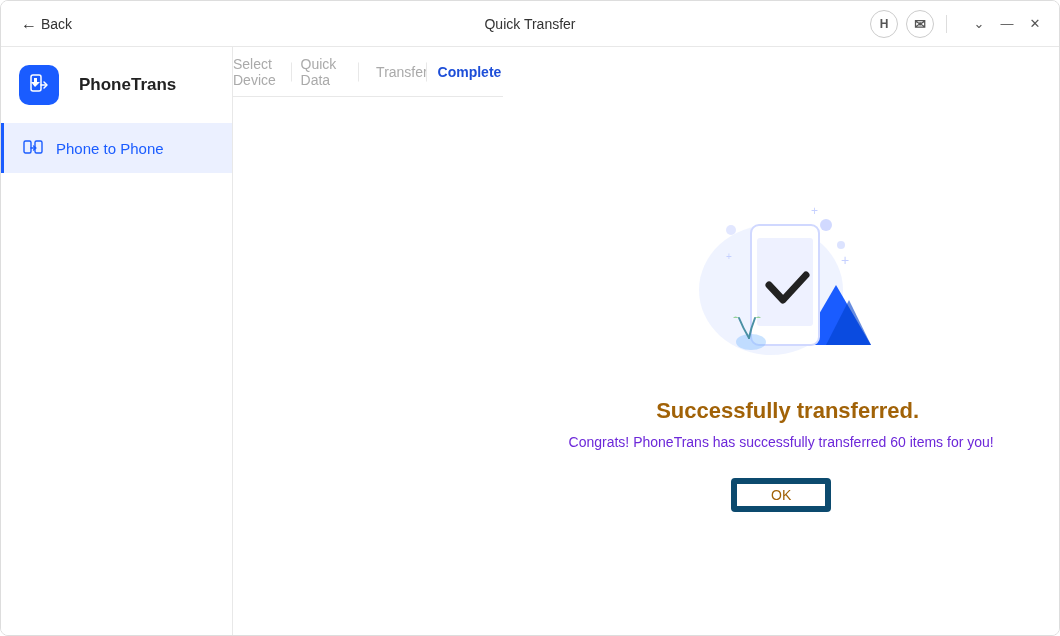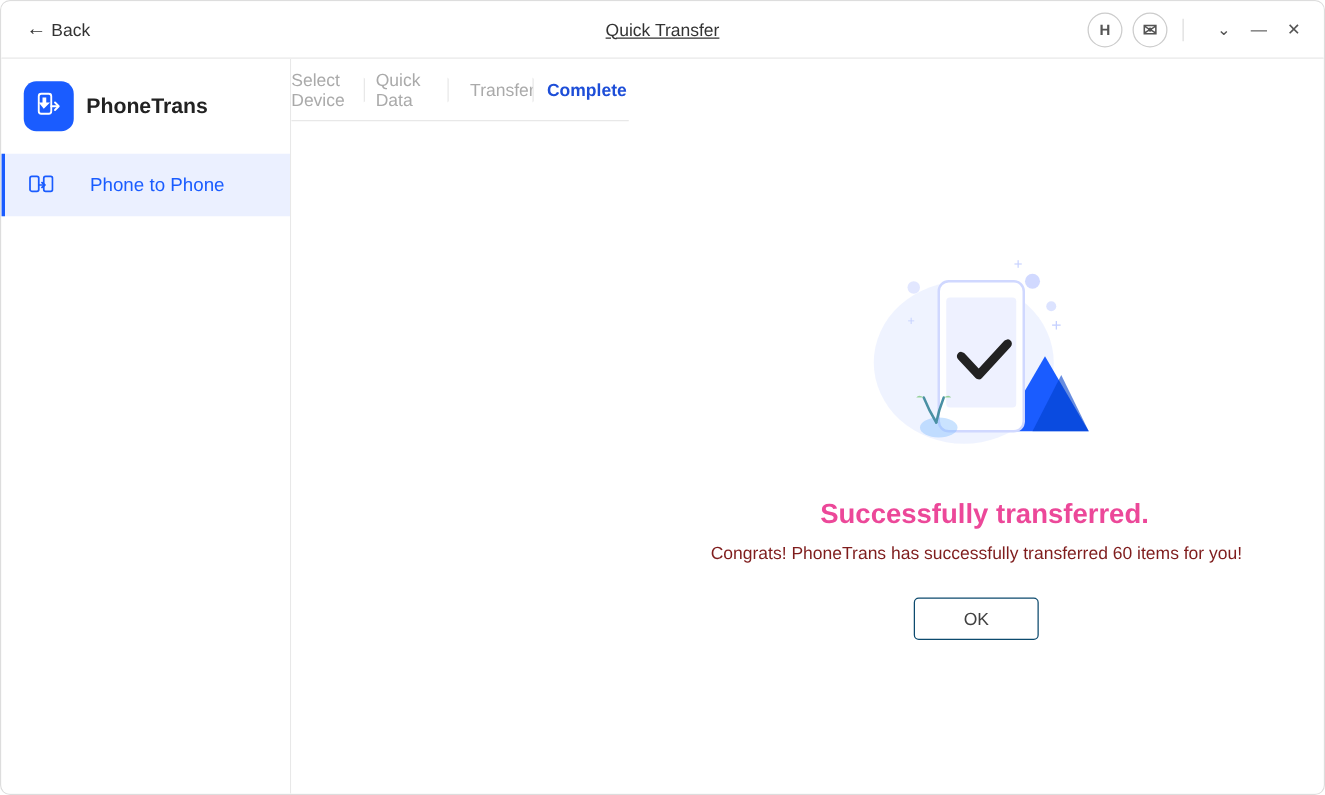--- a/index.html
+++ b/index.html
@@ -44,21 +44,20 @@
     .back-arrow {
       font-size: 16px;
     }
     .title-bar-center {
       position: absolute;
       left: 50%;
       transform: translateX(-50%);
       font-size: 14px;
       font-weight: 500;
       color: #333;
-      text-decoration: underline;
     }
     .title-bar-right {
       display: flex;
       align-items: center;
       gap: 8px;
     }
     .icon-btn {
       width: 28px;
       height: 28px;
       border-radius: 50%;
@@ -108,21 +107,21 @@
       background: #fff;
       border-right: 1px solid #e8e8e8;
       display: flex;
       flex-direction: column;
       padding-top: 8px;
       flex-shrink: 0;
     }
     .app-brand {
       display: flex;
       align-items: center;
-      gap: 10px;
+      gap: 20px;
       padding: 10px 18px 18px;
     }
     .app-logo {
       width: 40px;
       height: 40px;
       background: #1A5CFF;
       border-radius: 10px;
       display: flex;
       align-items: center;
       justify-content: center;
@@ -134,21 +133,21 @@
     }
     .app-name {
       font-size: 17px;
       font-weight: 600;
       color: #222;
     }
 
     .nav-item {
       display: flex;
       align-items: center;
-      gap: 28px;
+      gap: 12px;
       padding: 14px 18px;
       cursor: pointer;
       color: #444;
       font-size: 15px;
       border-radius: 0;
       position: relative;
     }
     .nav-item.active {
       background: #EBF0FF;
       color: #1A5CFF;
@@ -244,37 +243,37 @@
       width: 220px;
       height: 200px;
       position: relative;
       margin-bottom: 28px;
     }
 
     
     .success-title {
       font-size: 22px;
       font-weight: 700;
-      color: #ec4899;
+      color: #a16207;
       margin-bottom: 10px;
       margin-left: 13px;
     }
     .success-subtitle {
       font-size: 14px;
-      color: #7f1d1d;
+      color: #6d28d9;
       margin-bottom: 28px;
     }
     .ok-btn {
       width: 100px;
       height: 34px;
-      border: 1px solid #0c4a6e;
+      border: 6px solid #0c4a6e;
       border-radius: 4px;
       background: #fff;
       font-size: 14px;
-      color: #404040;
+      color: #a16207;
       cursor: pointer;
       display: flex;
       align-items: center;
       justify-content: center;
     }
   </style>
 </head>
 <body>
 
 <div class="title-bar">

